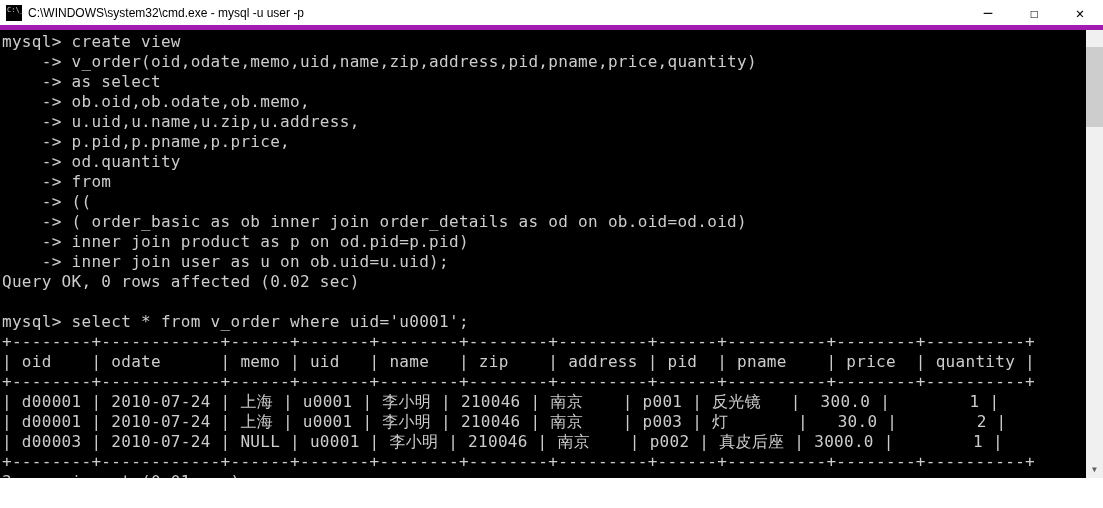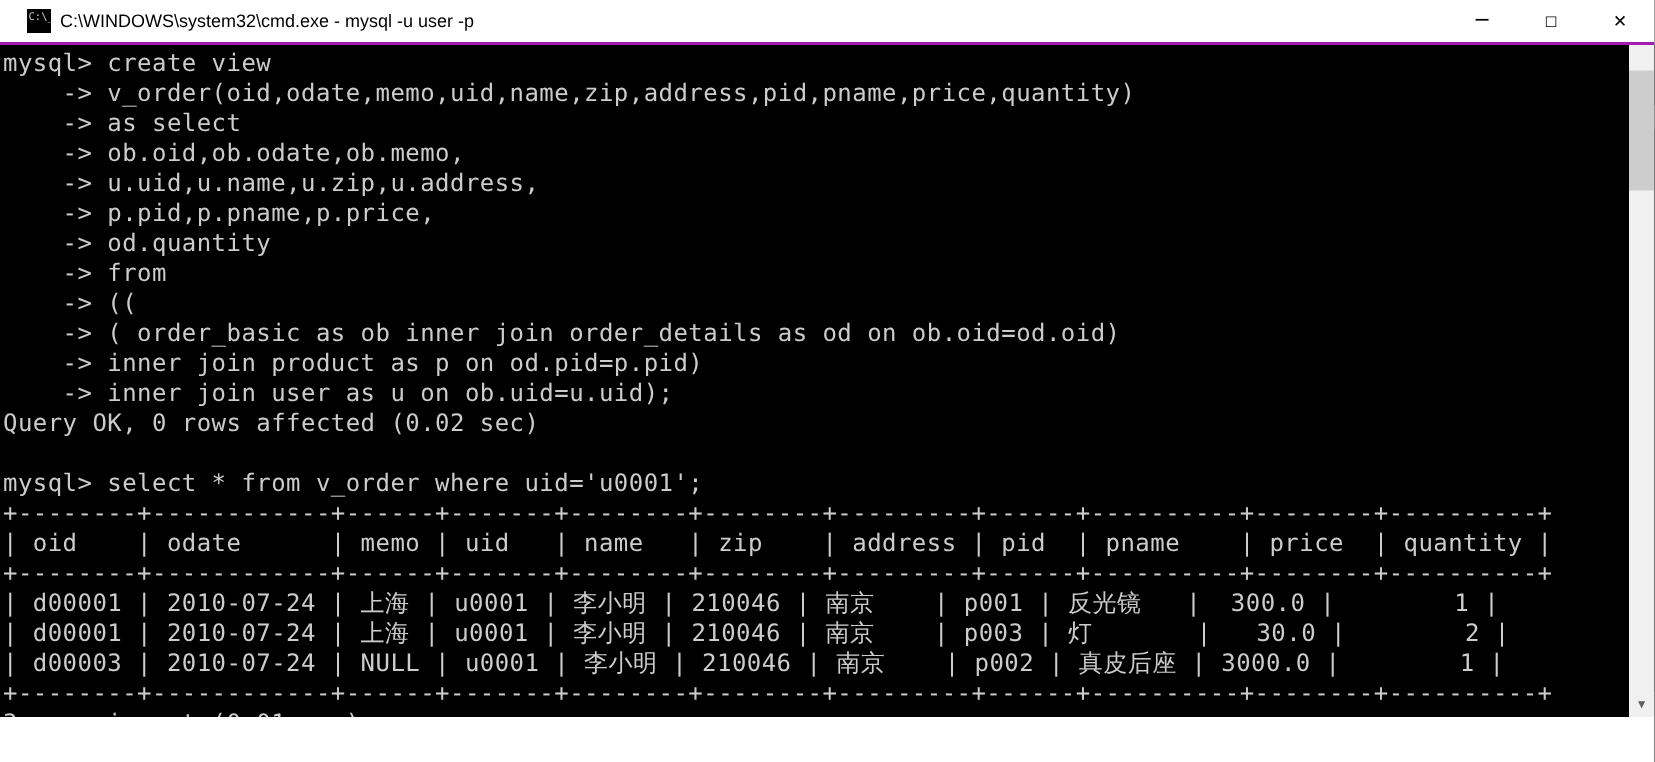--- a/index.html
+++ b/index.html
@@ -6,24 +6,24 @@
     body {
       width: 1103px;
       height: 508px;
       background: #fff;
       font-family: "Consolas", "SimSun", monospace;
       overflow: hidden;
     }
     .titlebar {
       height: 30px;
       background: #fff;
-      border-bottom: 2px solid #a21caf;
+      border-bottom: 5px solid #a21caf;
       display: flex;
       align-items: center;
-      padding-left: 18px;
+      padding-left: 6px;
     }
     .titlebar-icon {
       width: 16px;
       height: 16px;
       background: #000;
       margin-right: 6px;
       position: relative;
     }
     .titlebar-icon::after {
       content: "C:\\_";

